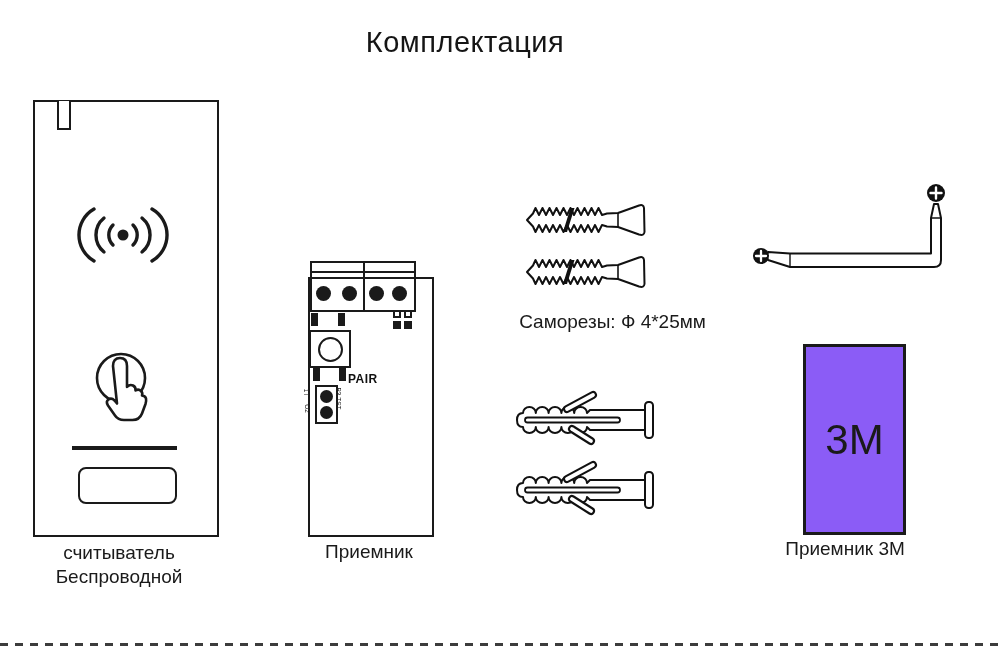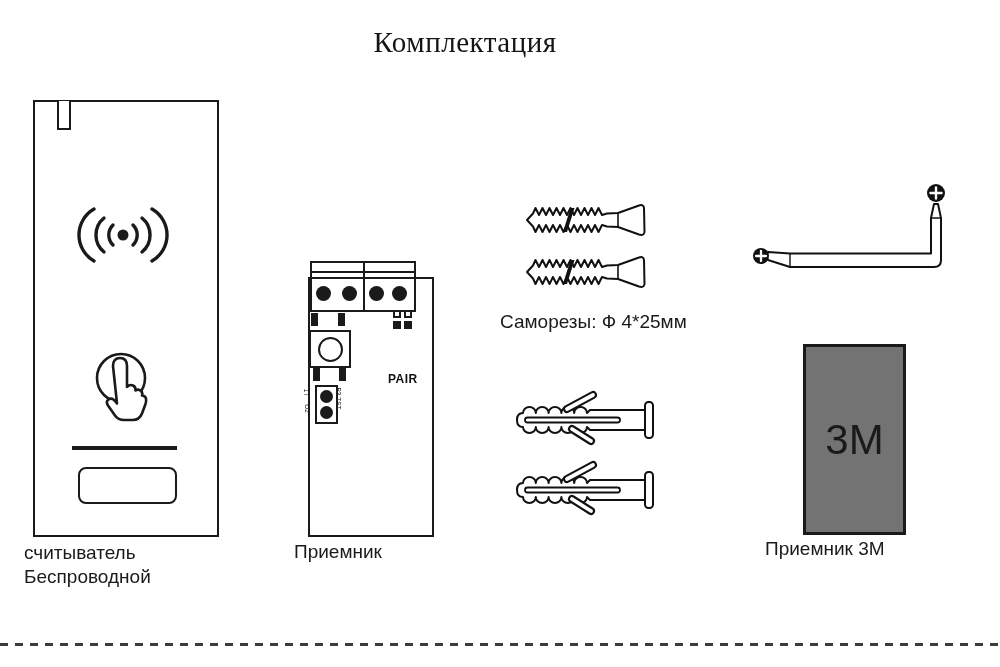--- a/index.html
+++ b/index.html
@@ -3,50 +3,50 @@
 <meta charset="utf-8">
 <style>
   html,body{margin:0;padding:0;background:#fff;}
   #canvas{
     position:relative;width:1000px;height:667px;background:#fff;overflow:hidden;
     font-family:"Liberation Sans", sans-serif;color:#151515;
   }
   .abs{position:absolute;}
   .title{
     left:0;top:26px;width:930px;text-align:center;
-    font-size:29px;letter-spacing:.5px;color:#151515;font-family:Liberation Serif, serif;
+    font-size:29px;letter-spacing:.5px;color:#151515;
   }
-  .item-label{font-size:19px;text-align:left;line-height:24px;color:#1a1a1a;}
+  .item-label{font-size:19px;text-align:center;line-height:24px;color:#1a1a1a;}
 
   
   .reader-body{left:33px;top:100px;width:182px;height:433px;border:2.5px solid #1a1a1a;background:#fff;}
   .reader-notch{left:22px;top:-1px;width:10px;height:27px;border:2px solid #1a1a1a;border-top:none;background:#fff;}
   .reader-line{left:72px;top:446px;width:105px;height:4px;background:#1a1a1a;}
   .reader-btn{left:78px;top:467px;width:95px;height:33px;border:2.5px solid #1a1a1a;border-radius:8px;background:#fff;}
 
   
   .rx-board{left:308px;top:277px;width:122px;height:256px;border:2px solid #1a1a1a;background:#fff;}
   .rx-termtop{left:310px;top:261px;width:102px;height:16px;border:2px solid #1a1a1a;background:#fff;}
   .rx-termtop .hdiv{position:absolute;left:0;right:0;top:50%;height:1.5px;background:#1a1a1a;}
   .vdiv{position:absolute;top:0;bottom:0;left:50%;width:1.8px;background:#1a1a1a;}
   .rx-termbody{left:310px;top:277px;width:102px;height:31px;border:2px solid #1a1a1a;background:#fff;}
   .rx-dot{position:absolute;width:15px;height:15px;border-radius:50%;background:#1a1a1a;top:7px;}
   .rx-pin{width:7px;height:13px;background:#1a1a1a;}
   .rx-sq{position:absolute;width:8px;height:8px;}
   .rx-sq.open{border:2px solid #1a1a1a;background:#fff;box-sizing:border-box;}
   .rx-sq.solid{background:#1a1a1a;}
   .rx-button{left:309px;top:330px;width:38px;height:34px;border:2px solid #1a1a1a;background:#fff;display:flex;align-items:center;justify-content:center;}
   .rx-button .knob{width:21px;height:21px;border:2px solid #1a1a1a;border-radius:50%;background:#fff;}
-  .rx-pair{left:348px;top:372px;font-size:12px;font-weight:bold;letter-spacing:.5px;color:#111;margin-left:40px;}
+  .rx-pair{left:348px;top:372px;font-size:12px;font-weight:bold;letter-spacing:.5px;color:#111;}
   .rx-jumper{left:315px;top:385px;width:19px;height:35px;border:2px solid #1a1a1a;background:#fff;display:flex;flex-direction:column;align-items:center;justify-content:space-evenly;}
   .rx-jumper .jdot{width:13px;height:13px;border-radius:50%;background:#1a1a1a;}
   .jtext{font-size:6.5px;color:#222;transform:rotate(90deg);transform-origin:center;white-space:nowrap;}
 
   
-  .sticker{left:803px;top:344px;width:97px;height:185px;border:3px solid #1a1a1a;background:#737373;
+  .sticker{left:803px;top:344px;width:97px;height:185px;border:3px solid #1a1a1a;background:#8b5cf6;
     display:flex;align-items:center;justify-content:center;font-size:42px;color:#1a1a1a;}
 
   .dashline{left:0;top:643px;width:1000px;height:2.6px;
     background:repeating-linear-gradient(90deg,#3c3c3c 0 8px,transparent 8px 15px);}
 
   svg{display:block;}
 </style>
 </head>
 <body>
 

